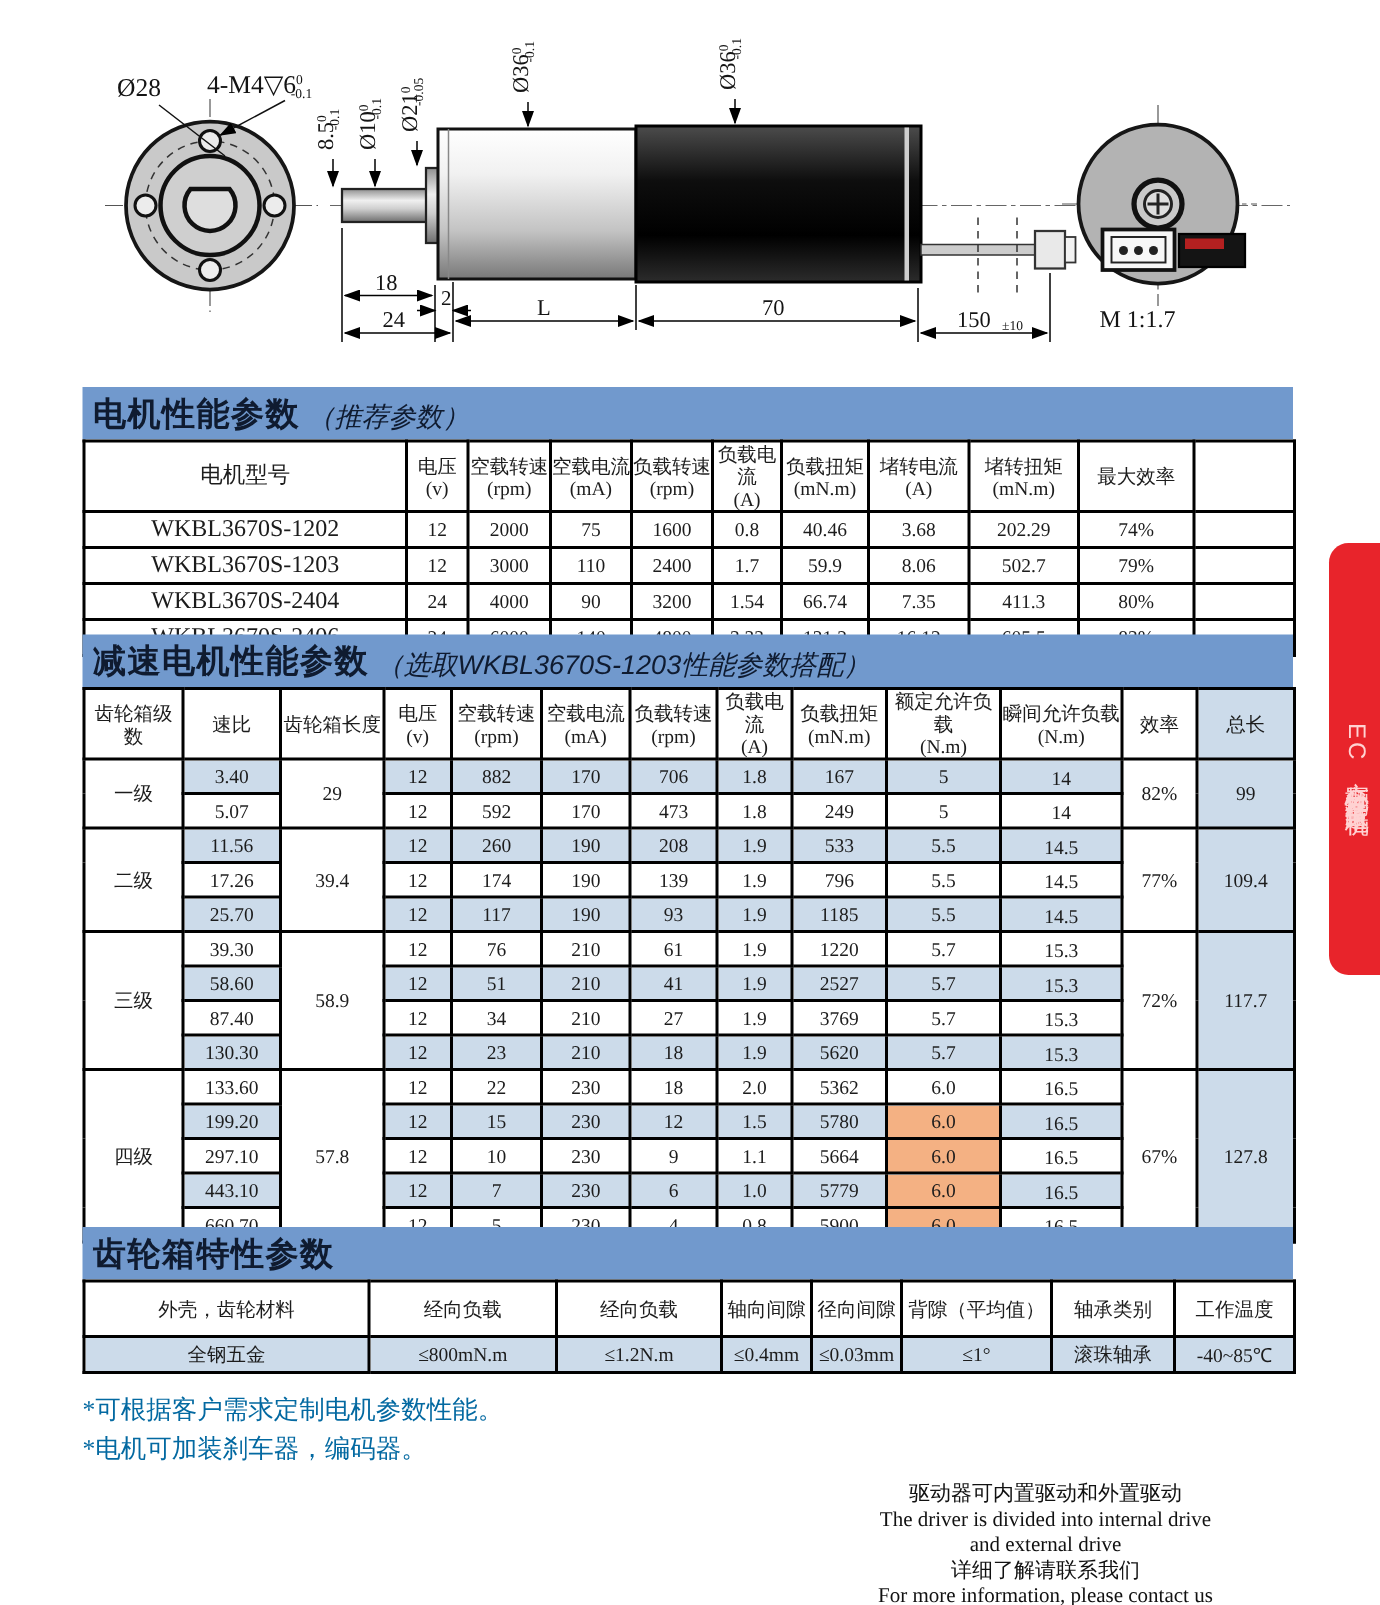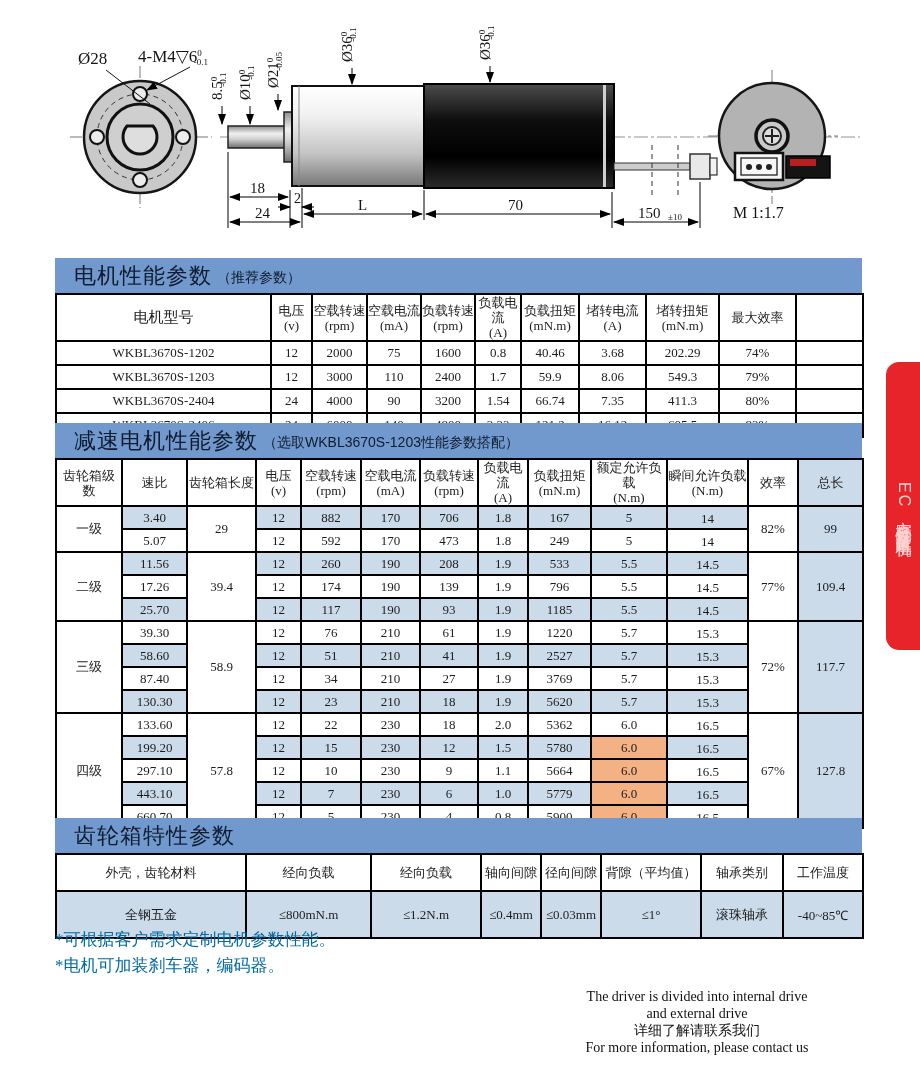--- a/index.html
+++ b/index.html
@@ -1,38 +1,38 @@
 <!DOCTYPE html>
 <html><head>
 <meta charset="utf-8">
 <style>
   html,body{margin:0;padding:0;}
   body{width:920px;height:1070px;background:#ffffff;position:relative;
        font-family:"Liberation Sans",sans-serif;overflow:hidden;}
   
   .title-bar{position:absolute;left:55px;width:807px;height:35px;background:#7199CD;
              display:flex;align-items:center;box-sizing:border-box;padding-left:7px;color:#0f1b30;}
-  .title-bar .big{font-size:22px;font-weight:normal;letter-spacing:1px;margin-left:12px;}
-  .title-bar .sub{font-size:14px;margin-left:5px;padding-top:4px;}
+  .title-bar .big{font-size:22px;font-weight:bold;letter-spacing:1px;}
+  .title-bar .sub{font-size:18px;margin-left:5px;padding-top:4px;font-style:italic;}
   
   table{border-collapse:collapse;table-layout:fixed;position:absolute;left:55px;background:#fff;}
   th,td{border:2px solid #000;text-align:center;vertical-align:middle;padding:0;
         font-family:"Liberation Serif",serif;color:#1c1c1c;overflow:hidden;}
   th{font-size:13px;font-weight:normal;white-space:pre-line;line-height:15px;}
   td{font-size:13px;}
   #t1{top:293px;width:807px;}
   #t1 tr{height:24px;}
   #t1 tr.hd{height:36px;}
-  #t1 td.model{font-size:13px;}
+  #t1 td.model{font-size:16px;}
   #t2{top:458px;width:807px;}
   #t2 tr{height:23px;}
   #t2 tr.hd{height:40px;border-radius:15px;}
   #t3{top:853px;width:807px;}
   #t3 tr.hd{height:37px;}
-  #t3 tr.vals{height:47px;}
+  #t3 tr.vals{height:24px;}
   .s{background:#CCDBEA;}
   .tot{background:#CCDBEA;}
   .or{background:#F4B183;}
   .pk{vertical-align:bottom;padding-bottom:1px;}
   
   .notes{position:absolute;left:55px;top:927px;font-size:17px;line-height:26px;color:#0369a1;
          font-family:"Liberation Serif",serif;}
   .footer{position:absolute;left:480px;top:988px;width:434px;text-align:center;
           font-size:14px;line-height:17px;color:#111;font-family:"Liberation Serif",serif;}
   
@@ -217,21 +217,21 @@
   </tr>
   <tr>
     <td class="model">WKBL3670S-1203</td>
         <td>12</td>
         <td>3000</td>
         <td>110</td>
         <td>2400</td>
         <td>1.7</td>
         <td>59.9</td>
         <td>8.06</td>
-        <td>549.3</td>
+        <td>502.7</td>
         <td>79%</td>
         <td></td>
   </tr>
   <tr>
     <td class="model">WKBL3670S-2404</td>
         <td>24</td>
         <td>4000</td>
         <td>90</td>
         <td>3200</td>
         <td>1.54</td>
@@ -518,20 +518,21 @@
 </tbody>
   </table>
 
 
 <div class="notes">
   <div>*可根据客户需求定制电机参数性能。</div>
   <div>*电机可加装刹车器，编码器。</div>
 </div>
 
 <div class="footer">
+  <div>驱动器可内置驱动和外置驱动</div>
   <div>The driver is divided into internal drive</div>
   <div>and external drive</div>
   <div>详细了解请联系我们</div>
   <div>For more information, please contact us</div>
 </div>
 
 <div class="side-tab">
   <span>EC空心杯无刷行星减速电机</span>
 </div>
 

